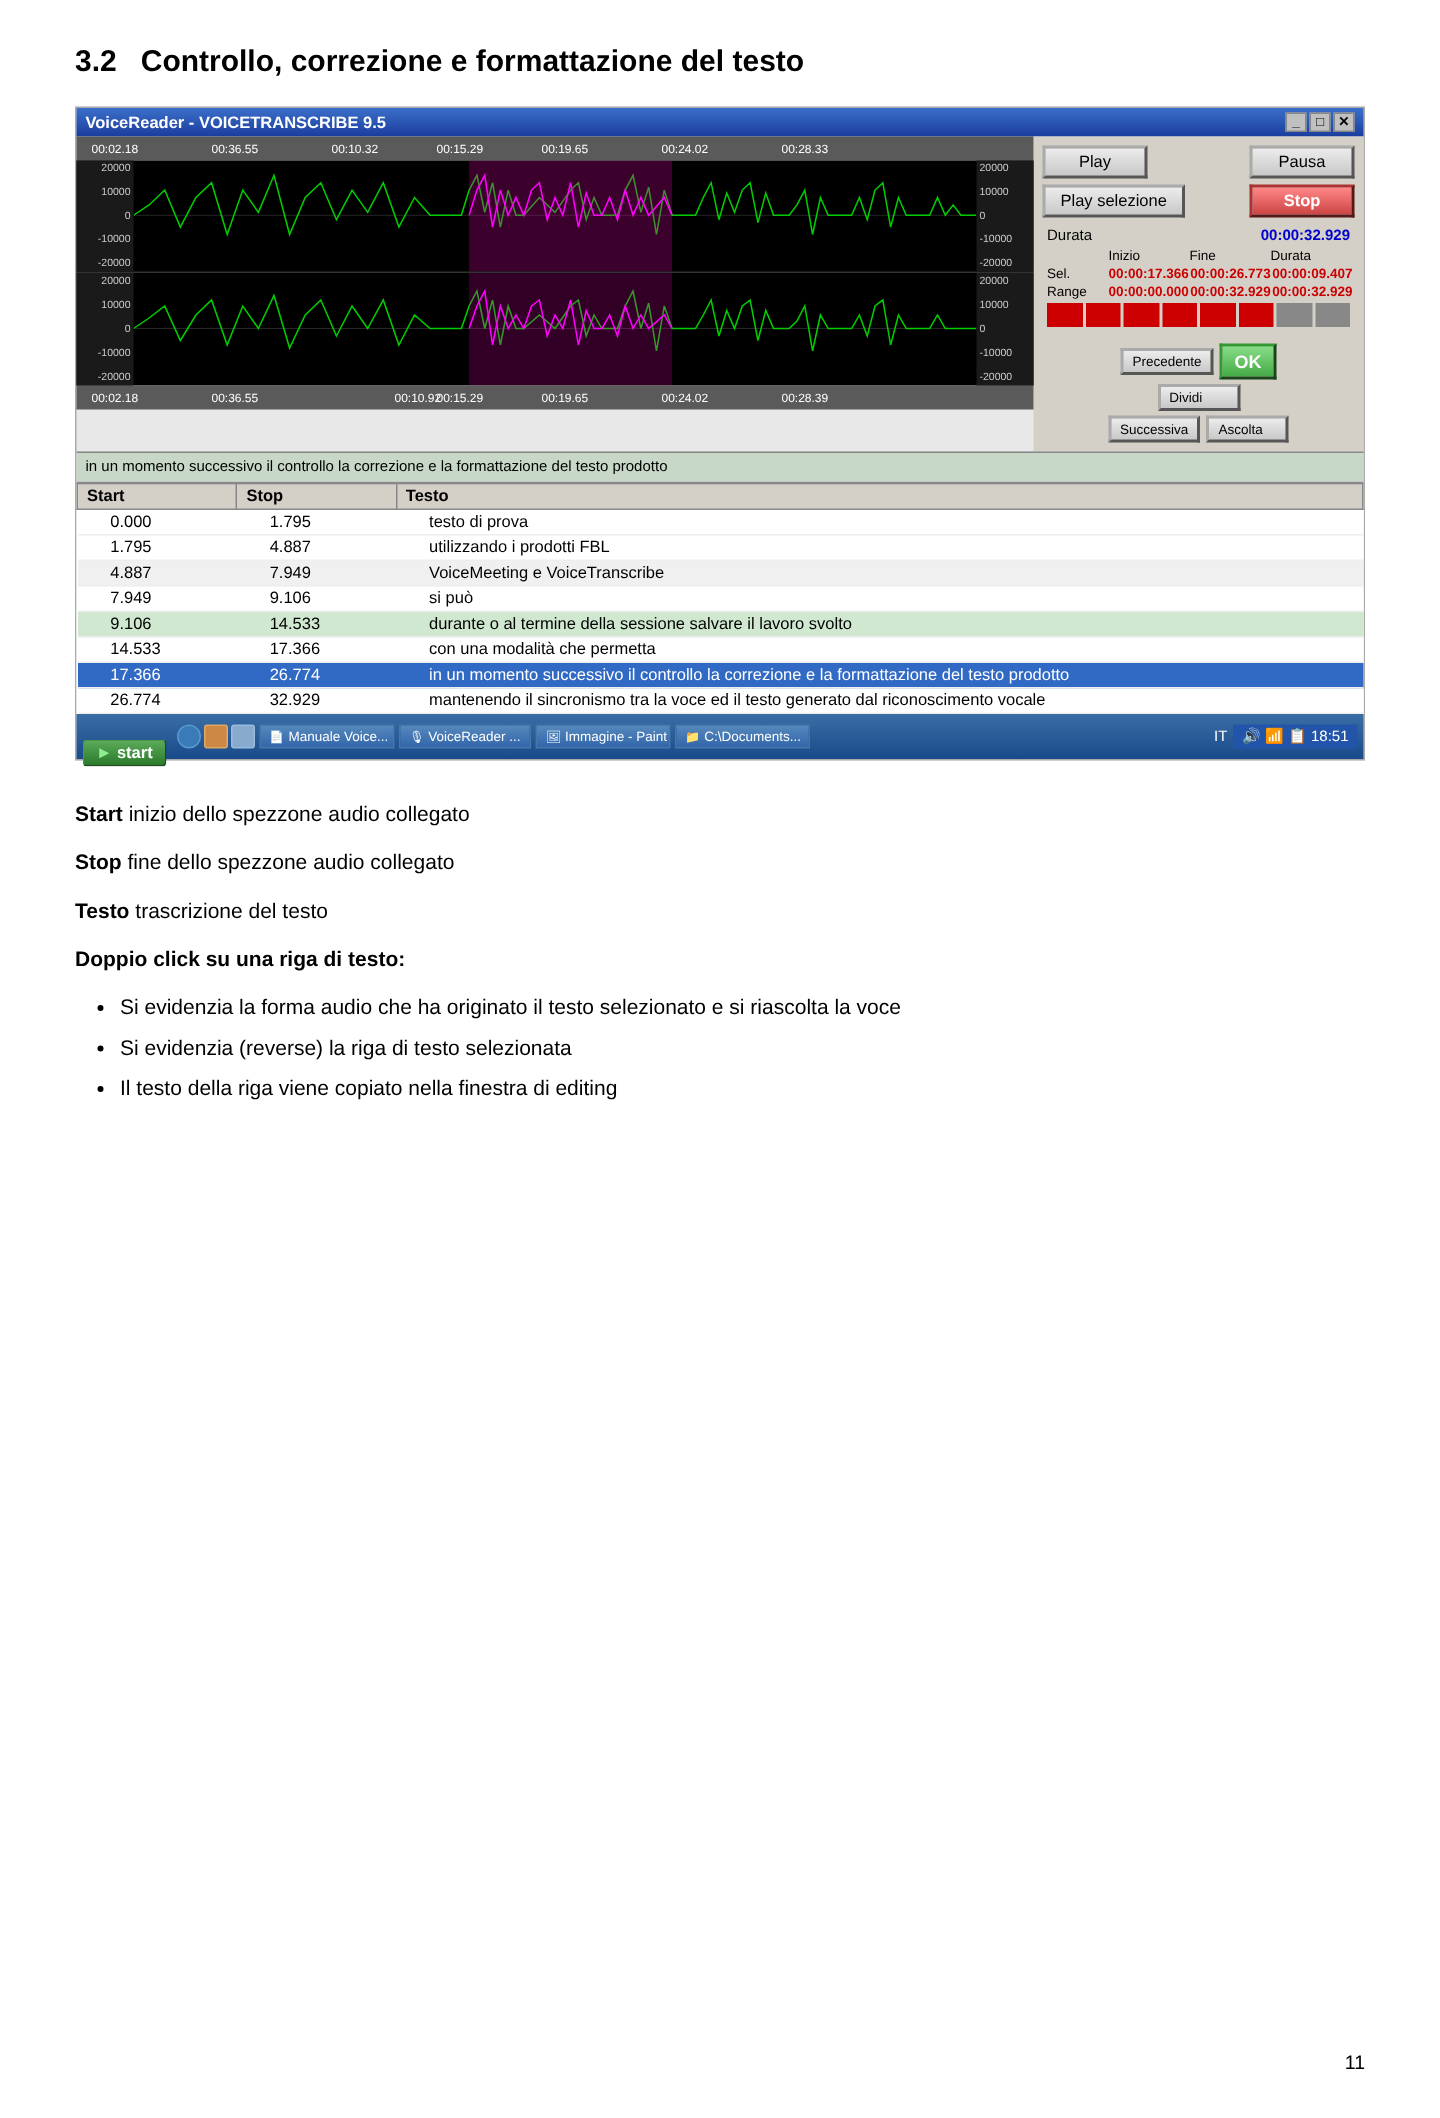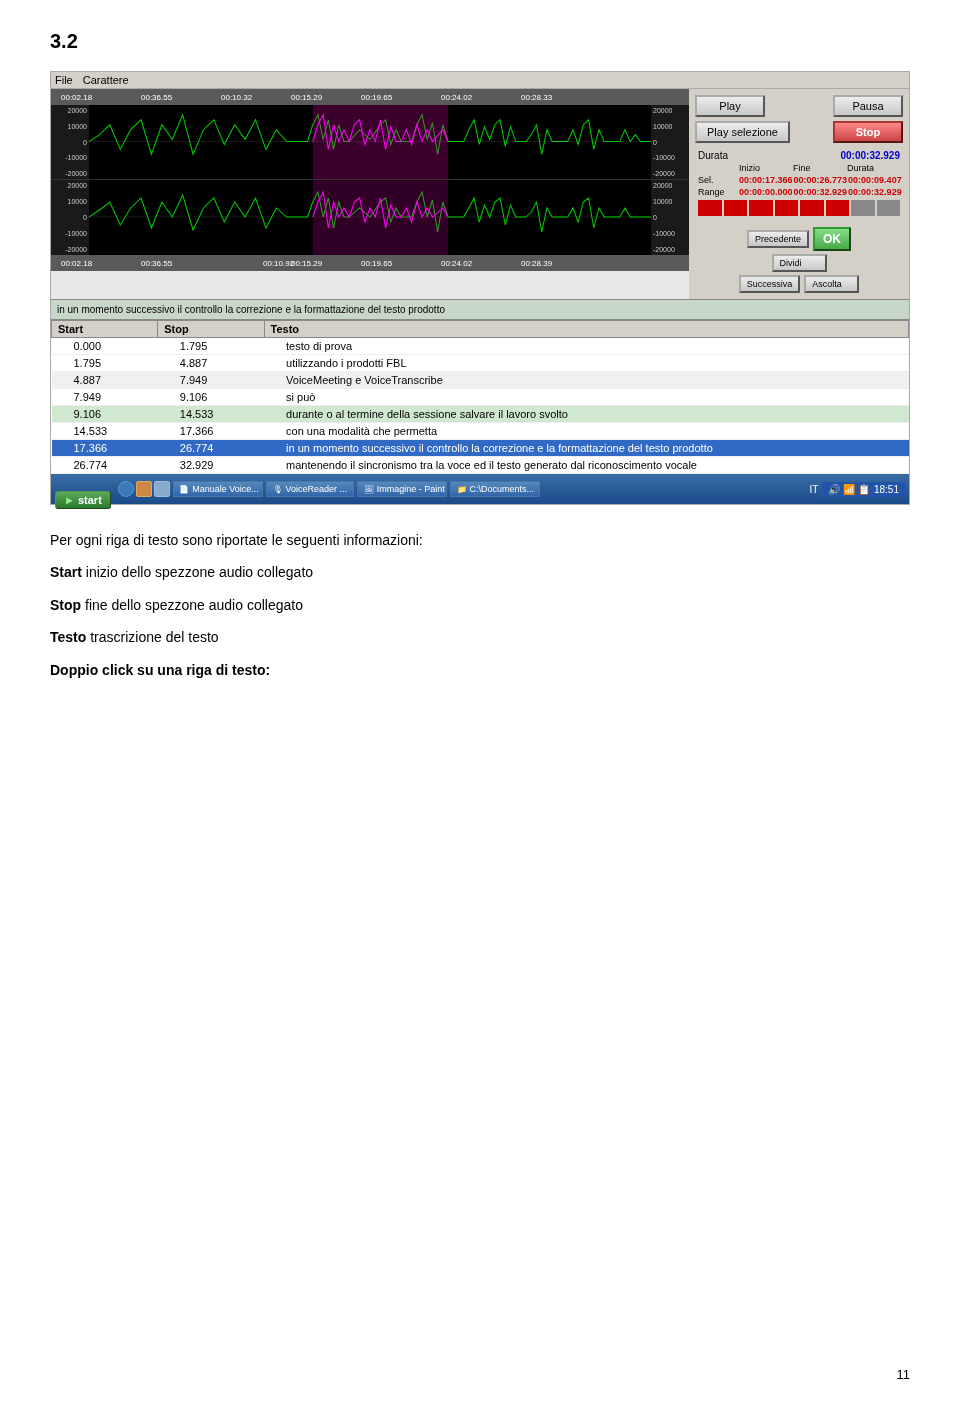--- a/index.html
+++ b/index.html
@@ -279,29 +279,34 @@
       gap: 4px;
     }
   </style>
 </head>
 <body>
 
 <div class="page-container">
 
   <div style="display:flex; align-items:baseline; gap:16px; margin-bottom:18px;">
     <span style="font-size:20px; font-weight:bold;text-align:right;">3.2</span>
+    <span style="font-size:20px; font-weight:bold;">Controllo, correzione e formattazione del testo</span>
   </div>
 
   <div class="screenshot-box">
 
-
-    <div class="win-menubar">
-      <span style="cursor:pointer;">File</span>
-      <span style="cursor:pointer;">Carattere</span>
+    <div class="win-titlebar">
+      <span style="font-size:11px;">VoiceReader - VOICETRANSCRIBE 9.5</span>
+      <div class="win-titlebar-btns">
+        <div class="win-btn">_</div>
+        <div class="win-btn">□</div>
+        <div class="win-btn">✕</div>
+      </div>
     </div>
+
 
     <div class="win-body">
 
       <div class="top-section" style="position:relative;">
 
         <div class="left-waveform">
 
           <div style="background:#5a5a5a; height:16px; position:relative; display:flex; align-items:center;">
             <span style="color:#fff; font-size:8px; position:absolute; left:10px;">00:02.18</span>
             <span style="color:#fff; font-size:8px; position:absolute; left:90px;">00:36.55</span>
@@ -530,33 +535,37 @@
             <span>🔊 📶 📋</span>
             <span>18:51</span>
           </div>
         </div>
       </div>
 
     </div>
   </div>
 
   <div class="body-text">
-    <p>Per ogni riga di testo sono riportate le seguenti informazioni:</p>
 
     <p>
       <span class="bold-term">Start</span> inizio dello spezzone audio collegato
     </p>
     <p>
       <span class="bold-term">Stop</span> fine dello spezzone audio collegato
     </p>
     <p>
       <span class="bold-term">Testo</span> trascrizione del testo
     </p>
 
     <p>
       <span class="bold-term">Doppio click su una riga di testo:</span>
     </p>
 
+    <ul class="bullet-list">
+      <li>Si evidenzia la forma audio che ha originato il testo selezionato e si riascolta la voce</li>
+      <li>Si evidenzia (reverse) la riga di testo selezionata</li>
+      <li>Il testo della riga viene copiato nella finestra di editing</li>
+    </ul>
   </div>
 
 </div>
 
 <div class="page-number">11</div>
 
 </body></html>

